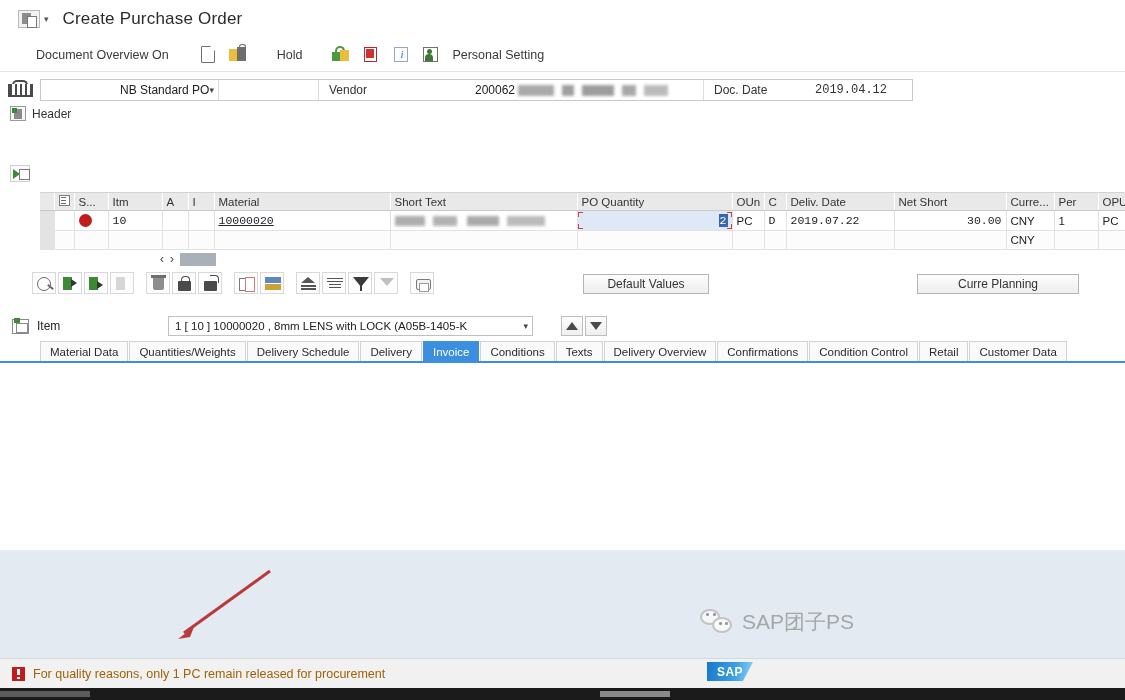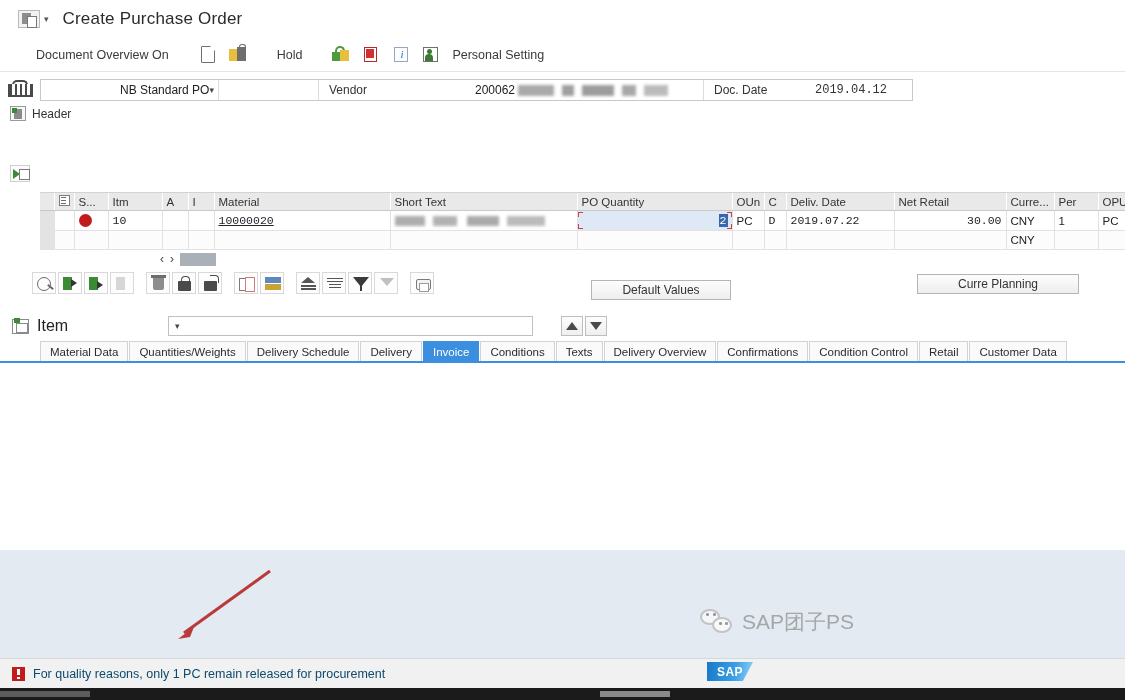--- a/index.html
+++ b/index.html
@@ -300,39 +300,39 @@
   .gt.filteroff::before{content:"";position:absolute;left:5px;top:5px;border-left:7px solid transparent;border-right:7px solid transparent;border-top:8px solid #c0c0c0;}
   .gt.print::before{content:"";position:absolute;left:5px;top:6px;width:13px;height:9px;border:1.4px solid #7b7b7b;border-radius:2px;background:#f3f3f3;}
   .gt.print::after{content:"";position:absolute;left:8px;top:10px;width:8px;height:7px;background:#fff;border:1px solid #9a9a9a;}
 
   .btn {
     position: absolute; height: 20px;
     border: 1px solid #b5b5b5; background: linear-gradient(#fdfdfd,#eeeeee);
     font-size: 12px; color: #333;
     display: flex; align-items: center; justify-content: center;
   }
-  #btn-default { left: 583px; top: 280px; width: 140px; margin-left: 8px; }
+  #btn-default { left: 583px; top: 274px; width: 126px; }
   #btn-addl    { left: 917px; top: 274px; width: 162px; }
 
   
   .itembar {
     position: absolute; left: 0; top: 314px; width: 1125px; height: 24px;
     display: flex; align-items: center;
   }
   .itembar .ficon {
     width: 17px; height: 15px; margin-left: 12px; position: relative;
     border: 1px solid #8a8a8a; background: #fff;
   }
   .itembar .ficon::before {
     content:""; position:absolute; left:1px; top:-2px; width:6px; height:5px; background:#3c8a34;
   }
   .itembar .ficon::after {
     content:""; position:absolute; left:3px; top:3px; width:10px; height:8px; border:1px solid #8a8a8a;
   }
-  .itembar .lab { margin-left: 8px; font-size: 16px; }
+  .itembar .lab { margin-left: 8px; font-size: 12px; }
   .item-select {
     position: absolute; left: 168px; top: 2px; width: 365px; height: 20px;
     border: 1px solid #c0c0c0; background: #ffffff;
     display: flex; align-items: center; justify-content: space-between;
     padding: 0 4px 0 6px; font-size: 11.5px;
   }
   .item-select .caret { font-size: 9px; color: #444; }
   .spin {
     position: absolute; top: 2px; width: 22px; height: 20px;
     border: 1px solid #bdbdbd; background: linear-gradient(#fdfdfd,#efefef);
@@ -401,21 +401,21 @@
   .status-ic {
     width: 13px; height: 14px; margin-left: 12px; background: #c21b1b;
     position: relative; flex: none;
   }
   .status-ic::before {
     content: ""; position: absolute; left: 5px; top: 2px; width: 3px; height: 6px; background: #ffffff;
   }
   .status-ic::after {
     content: ""; position: absolute; left: 5px; top: 10px; width: 3px; height: 2.5px; background: #ffffff;
   }
-  .status-txt { margin-left: 8px; font-size: 12.5px; color: #0c4a6e; }
+  .status-txt { margin-left: 8px; font-size: 12.5px; color: #a16207; }
   .sap-logo {
     position: absolute; left: 707px; top: 662px; width: 46px; height: 19px;
     background: linear-gradient(100deg,#1878c8 0%, #3ba0e6 60%, #8fd3f5 100%);
     color: #fff; font-size: 12px; font-weight: bold; letter-spacing: .5px;
     display: flex; align-items: center; justify-content: center;
     clip-path: polygon(0 0, 100% 0, 78% 100%, 0 100%);
   }
   .taskbar {
     position: absolute; left: 0; top: 688px; width: 1125px; height: 12px;
     background: #1b1b1b;
@@ -525,21 +525,21 @@
             <th>S...</th>
             <th>Itm</th>
             <th>A</th>
             <th>I</th>
             <th>Material</th>
             <th>Short Text</th>
             <th style="text-align: left;">PO Quantity</th>
             <th>OUn</th>
             <th>C</th>
             <th>Deliv. Date</th>
-            <th style="text-align: left;">Net Retail</th>
+            <th style="text-align: left;">Net Short</th>
             <th>Curre...</th>
             <th>Per</th>
             <th>OPU</th>
           </tr>
         </thead>
       <tbody id="items-body">
           <tr>
             <td class="colsel"></td>
             <td></td>
             <td><span class="dot-red"></span></td>
@@ -602,20 +602,21 @@
     <div class="gt print"></div>
   </div>
 
   <div class="btn" id="btn-default">Default Values</div>
   <div class="btn" id="btn-addl">Curre Planning</div>
 
   <div class="itembar">
     <div class="ficon"></div>
     <span class="lab">Item</span>
     <div class="item-select">
+      <span>1 [ 10 ] 10000020 , 8mm LENS with LOCK (A05B-1405-K</span>
       <span class="caret">▾</span>
     </div>
     <div class="spin" id="spin-up">
         <i class="tri-up"></i>
       </div>
     <div class="spin" id="spin-dn">
         <i class="tri-dn"></i>
       </div>
   </div>
 

